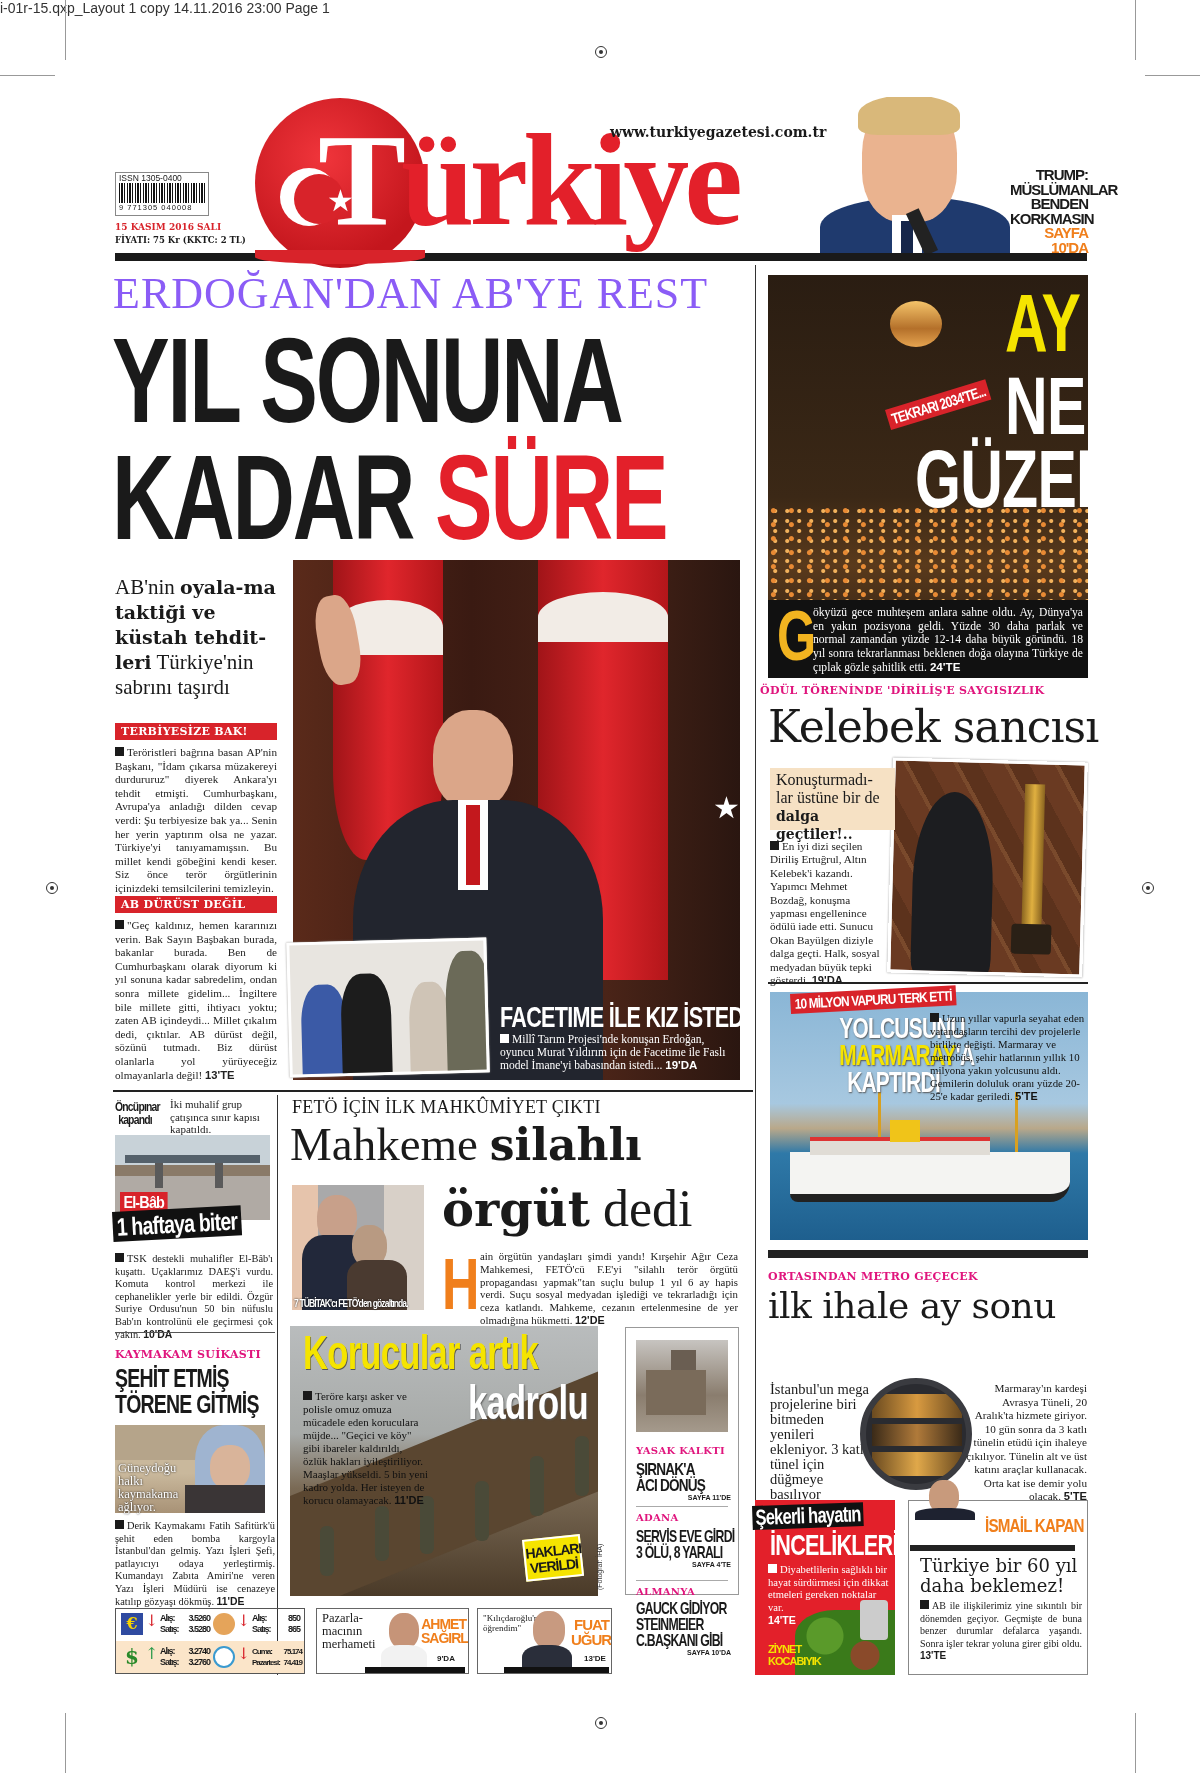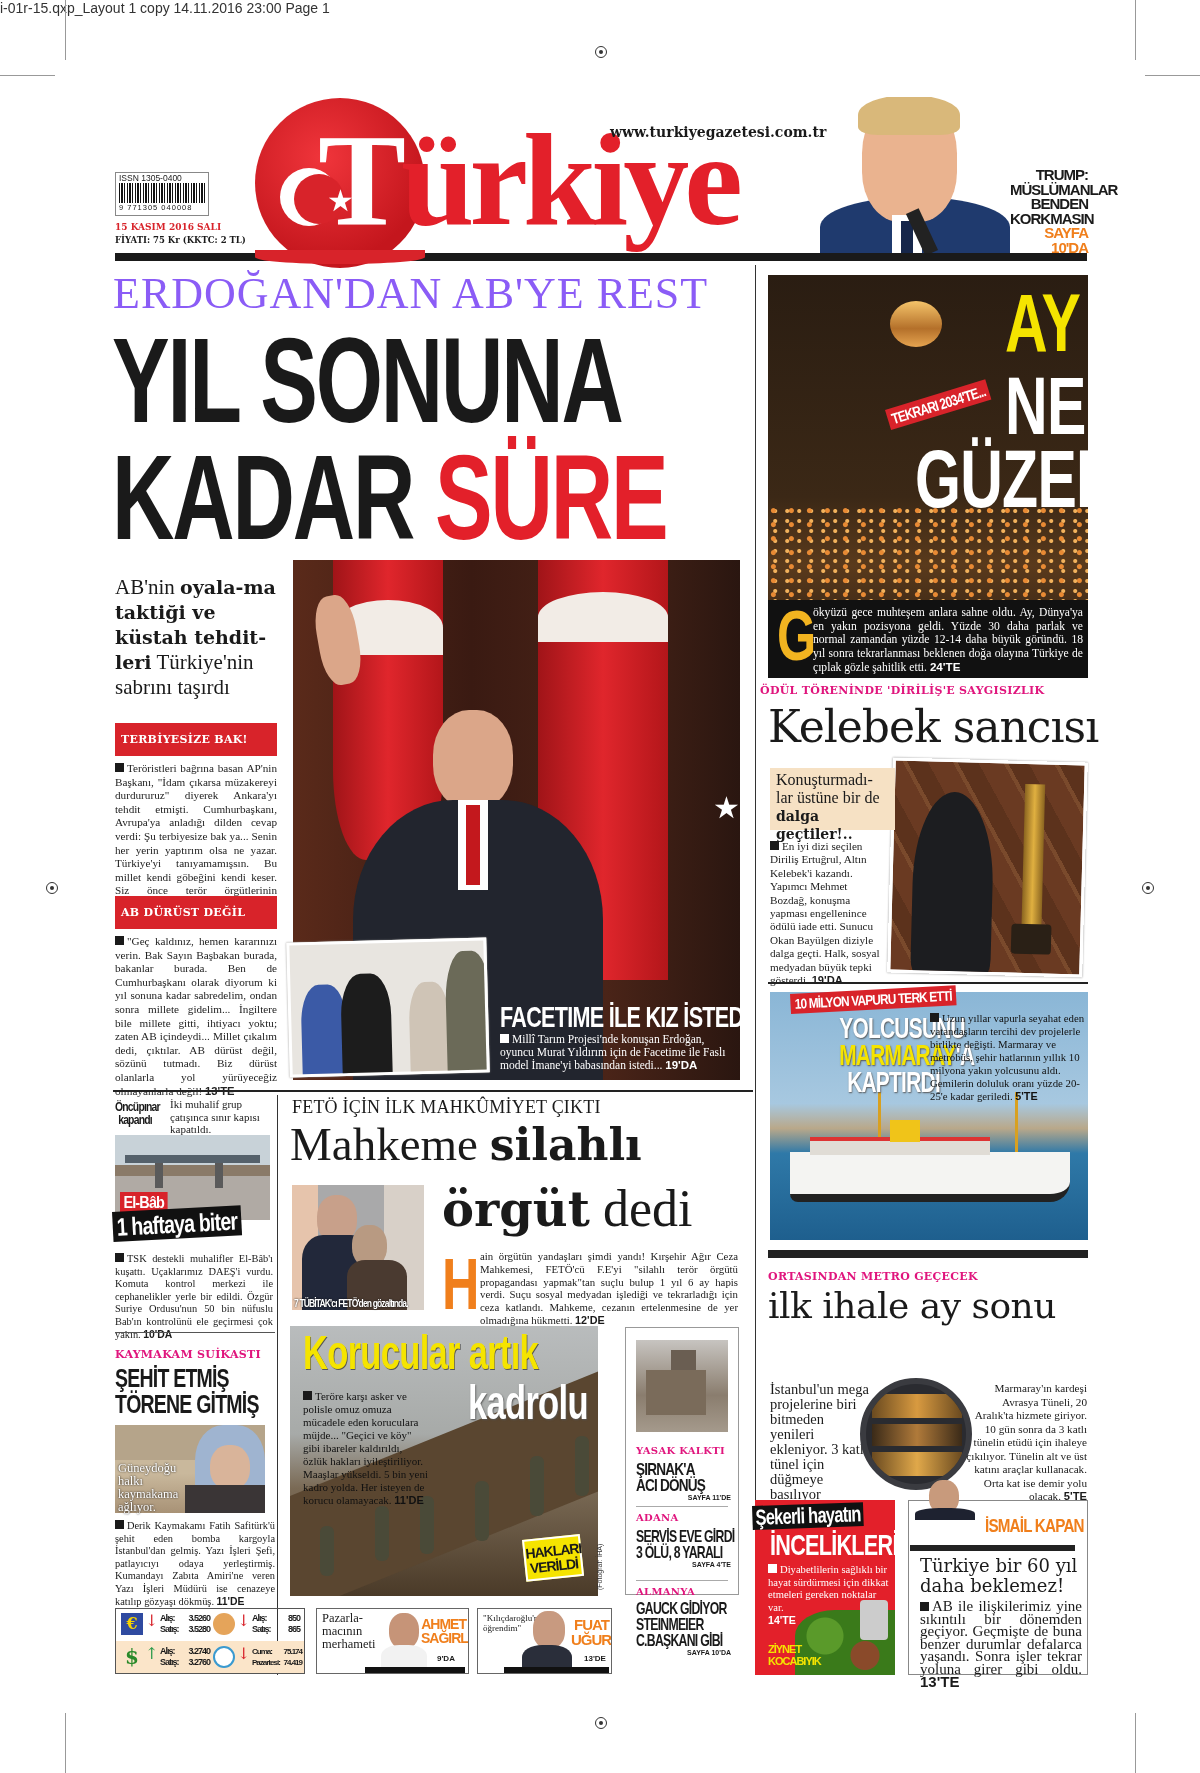--- a/index.html
+++ b/index.html
@@ -6,21 +6,21 @@
 html,body{width:1200px;height:1773px;background:#fff;overflow:hidden}
 body{position:relative;font-family:"DejaVu Serif",serif;color:#1a1a1a}
 .abs{position:absolute}
 .cond{font-family:"Liberation Sans",sans-serif;font-weight:bold;transform-origin:left top;letter-spacing:-1px}
 .sans{font-family:"Liberation Sans",sans-serif}
 .serif{font-family:"DejaVu Serif",serif}
 .lserif{font-family:"Liberation Serif",serif}
 .mark{display:inline-block;width:9px;height:9px;background:#1a1a1a;margin-right:3px;vertical-align:0}
 .ref{font-family:"Liberation Sans",sans-serif;font-weight:bold}
 .body-txt{font-family:"Liberation Serif",serif;font-size:11.2px;line-height:13.6px;text-align:justify;color:#222}
-.redbar{background:#d8232a;color:#fff;font-family:"DejaVu Serif",serif;font-weight:bold;font-size:11px;padding:10px 6px;letter-spacing:.3px}
+.redbar{background:#d8232a;color:#fff;font-family:"DejaVu Serif",serif;font-weight:bold;font-size:11px;padding:2px 6px;letter-spacing:.3px}
 .kicker{font-family:"DejaVu Serif",serif;font-weight:bold;color:#e0157d;font-size:11px;letter-spacing:.3px}
 .vrule{position:absolute;width:1px;background:#333}
 .hrule{position:absolute;height:1px;background:#333}
 .photo{position:absolute;overflow:hidden}
 .reg{position:absolute;width:12px;height:12px;border-radius:50%;border:1px solid #333}
 .reg::after{content:"";position:absolute;left:3px;top:3px;width:4px;height:4px;border-radius:50%;background:#333}
 </style>
 </head>
 <body>
 
@@ -269,21 +269,21 @@
   </div>
 
 <div class="abs" style="left:908px;top:1500px;width:180px;height:175px;border:1px solid #888"></div>
 <div class="photo" style="left:915px;top:1480px;width:60px;height:40px">
   <div class="abs" style="left:14px;top:0;width:30px;height:34px;border-radius:45%;background:#c89a7c"></div>
   <div class="abs" style="left:0;top:28px;width:60px;height:14px;background:#1e2230;border-radius:40% 40% 0 0"></div>
 </div>
 <div class="abs cond" style="left:985px;top:1515px;color:#f07f1c;font-size:19px;transform:scaleX(.8);white-space:nowrap">İSMAİL KAPAN</div>
 <div class="abs" style="left:910px;top:1545px;width:165px;height:6px;background:#222"></div>
 <div class="abs serif" style="left:920px;top:1556px;width:165px;font-size:18px;line-height:20px">Türkiye bir 60 yıl daha beklemez!</div>
-<div class="abs lserif" style="left:920px;top:1600px;width:162px;font-size:15px;line-height:12.6px;text-align:justify"><span class="mark"></span><span>AB ile ilişkilerimiz yine sıkıntılı bir dönemden geçiyor. Geçmişte de buna benzer durumlar defalarca yaşandı. Sonra işler tekrar yoluna girer gibi oldu.</span> <span class="ref">13'TE</span></div>
+<div class="abs lserif" style="left:920px;top:1600px;width:162px;font-size:10px;line-height:12.6px;text-align:justify"><span class="mark"></span><span>AB ile ilişkilerimiz yine sıkıntılı bir dönemden geçiyor. Geçmişte de buna benzer durumlar defalarca yaşandı. Sonra işler tekrar yoluna girer gibi oldu.</span> <span class="ref">13'TE</span></div>
 
 <div class="abs" style="left:115px;top:1608px;width:190px;height:66px;border:1px solid #555">
   <div class="abs" style="left:0;top:32px;width:188px;height:32px;background:#fbe5c9"></div>
 
   <div class="abs" style="left:5px;top:4px;width:22px;height:22px;background:#2f4aa0;color:#f5d200;font-size:16px;line-height:22px;text-align:center;font-weight:bold">€</div>
   <div class="abs" style="left:29px;top:3px;color:#d8232a;font-size:16px;line-height:18px">↓</div>
   <div class="abs cond" style="left:44px;top:4px;font-size:9px;line-height:11px;width:50px">
     <div><span>Alış:</span> <span style="float:right">3.5260</span></div>
     <div><span>Satış:</span> <span style="float:right">3.5280</span></div>
   </div>

